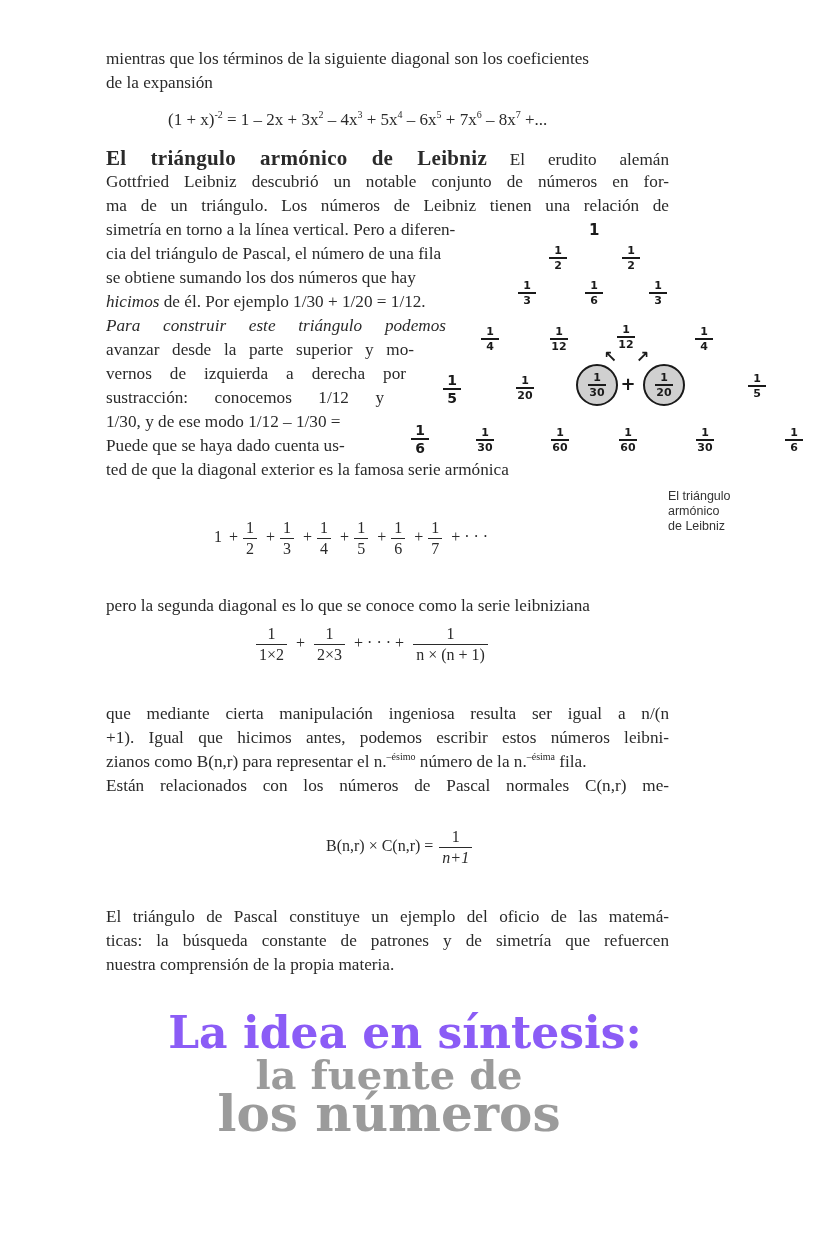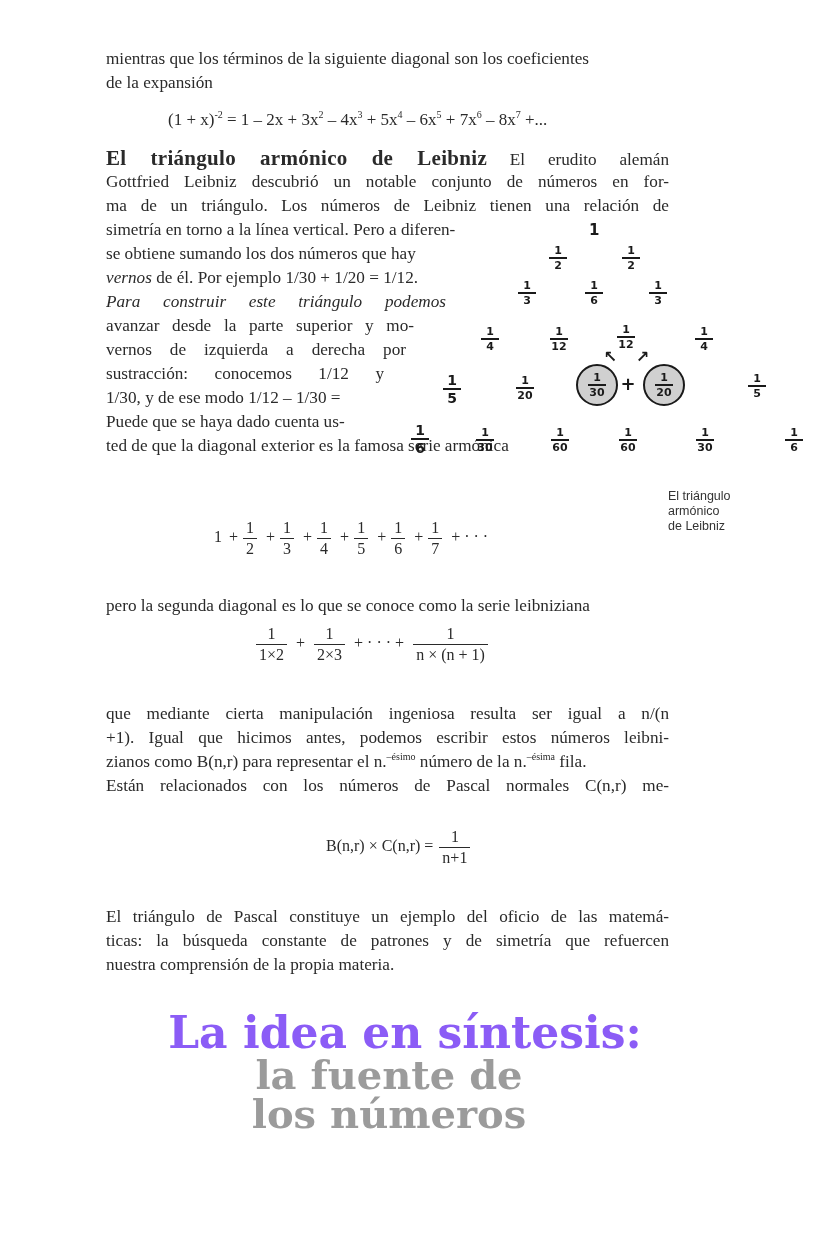--- a/index.html
+++ b/index.html
@@ -22,21 +22,21 @@
   .hf .d { font-size:11px; }
   .hf.big .n, .hf.big .d { font-size:14px; line-height:14px; }
   .circle { position:absolute; width:38px; height:38px; border:2.5px solid #1a1a1a; border-radius:50%; background:#d0d0d0; transform:translate(-50%,-50%); display:flex; align-items:center; justify-content:center; }
   .circle .hf { position:static; transform:none; }
   .plus { position:absolute; font-size:18px; transform:translate(-50%,-50%); }
   .arrow { position:absolute; font-size:16px; }
   .caption { position:absolute; left:668px; top:489px; font-family:"Liberation Sans","DejaVu Sans",sans-serif; font-size:12.5px; line-height:15px; color:#333; width:120px; }
   .synth { position:absolute; left:0; width:770px; text-align:center; font-family:"DejaVu Serif","Liberation Serif",serif; font-weight:bold; white-space:nowrap; }
   .synth1 { top:1010px; font-size:44px; line-height:46px; color:#8b5cf6; left:20px; }
   .synth2 { top:1056px; font-size:40px; line-height:38px; color:#9b9b9b; left:4px; }
-  .synth3 { top:1094px; font-size:40px; line-height:40px; color:#9b9b9b; left:4px; }
+  .synth3 { top:1094px; font-size:50px; line-height:40px; color:#9b9b9b; left:4px; }
 </style>
 </head>
 <body>
 
 <div class="p" style="top:47px;">
   <span class="line">mientras que los términos de la siguiente diagonal son los coeficientes</span>
   <span class="line">de la expansión</span>
 </div>
 
 <div class="eq" style="left:168px; top:110px;">
@@ -51,22 +51,23 @@
 </div>
 
 <div class="p" style="top:146px;">
   <span class="just"><span class="heading">El triángulo armónico de Leibniz</span> <span>El erudito alemán</span></span>
   <span class="just">Gottfried Leibniz descubrió un notable conjunto de números en for-</span>
   <span class="just">ma de un triángulo. Los números de Leibniz tienen una relación de</span>
 </div>
 
 <div class="p" style="top:218px; width:420px;">
   <span class="line">simetría en torno a la línea vertical. Pero a diferen-</span>
+  <span class="line">cia del triángulo de Pascal, el número de una fila</span>
   <span class="line">se obtiene sumando los dos números que hay</span>
-  <span class="line"><i>vernos</i> <span>de él. Por ejemplo 1/30 + 1/20 = 1/12.</span></span>
+  <span class="line"><i>hicimos</i> <span>de él. Por ejemplo 1/30 + 1/20 = 1/12.</span></span>
   <span class="just" style="width:340px;font-style:italic;">Para construir este triángulo podemos</span>
   <span class="just" style="width:308px;">avanzar desde la parte superior y mo-</span>
   <span class="just" style="width:300px;">vernos de izquierda a derecha por</span>
   <span class="just" style="width:278px;">sustracción: conocemos 1/12 y</span>
   <span class="line">1/30, y de ese modo 1/12 – 1/30 =</span>
   <span class="line">Puede que se haya dado cuenta us-</span>
   <span class="line">ted de que la diagonal exterior es la famosa serie armónica</span>
 </div>
 
 <div>
@@ -247,21 +248,21 @@
   <span class="just">que mediante cierta manipulación ingeniosa resulta ser igual a n/(n</span>
   <span class="just">+1). Igual que hicimos antes, podemos escribir estos números leibni-</span>
   <span class="line"><span>zianos como B(n,r) para representar el n.</span><sup>–ésimo</sup><span> número de la n.</span><sup>–ésima</sup><span> fila.</span></span>
   <span class="just">Están relacionados con los números de Pascal normales C(n,r) me-</span>
 </div>
 
 <div class="eq" style="left:302px; top:827px; font-size:16px;margin-left:24px;">
   <span>B(n,r) × C(n,r) =</span>
   <span class="frac">
       <span class="num">1</span>
-      <span class="den" style="">n+1</span>
+      <span class="den" style="font-style:italic;">n+1</span>
     </span>
 </div>
 
 <div class="p" style="top:905px;">
   <span class="just">El triángulo de Pascal constituye un ejemplo del oficio de las matemá-</span>
   <span class="just">ticas: la búsqueda constante de patrones y de simetría que refuercen</span>
   <span class="line">nuestra comprensión de la propia materia.</span>
 </div>
 
 <div class="synth synth1">La idea en síntesis:</div>

